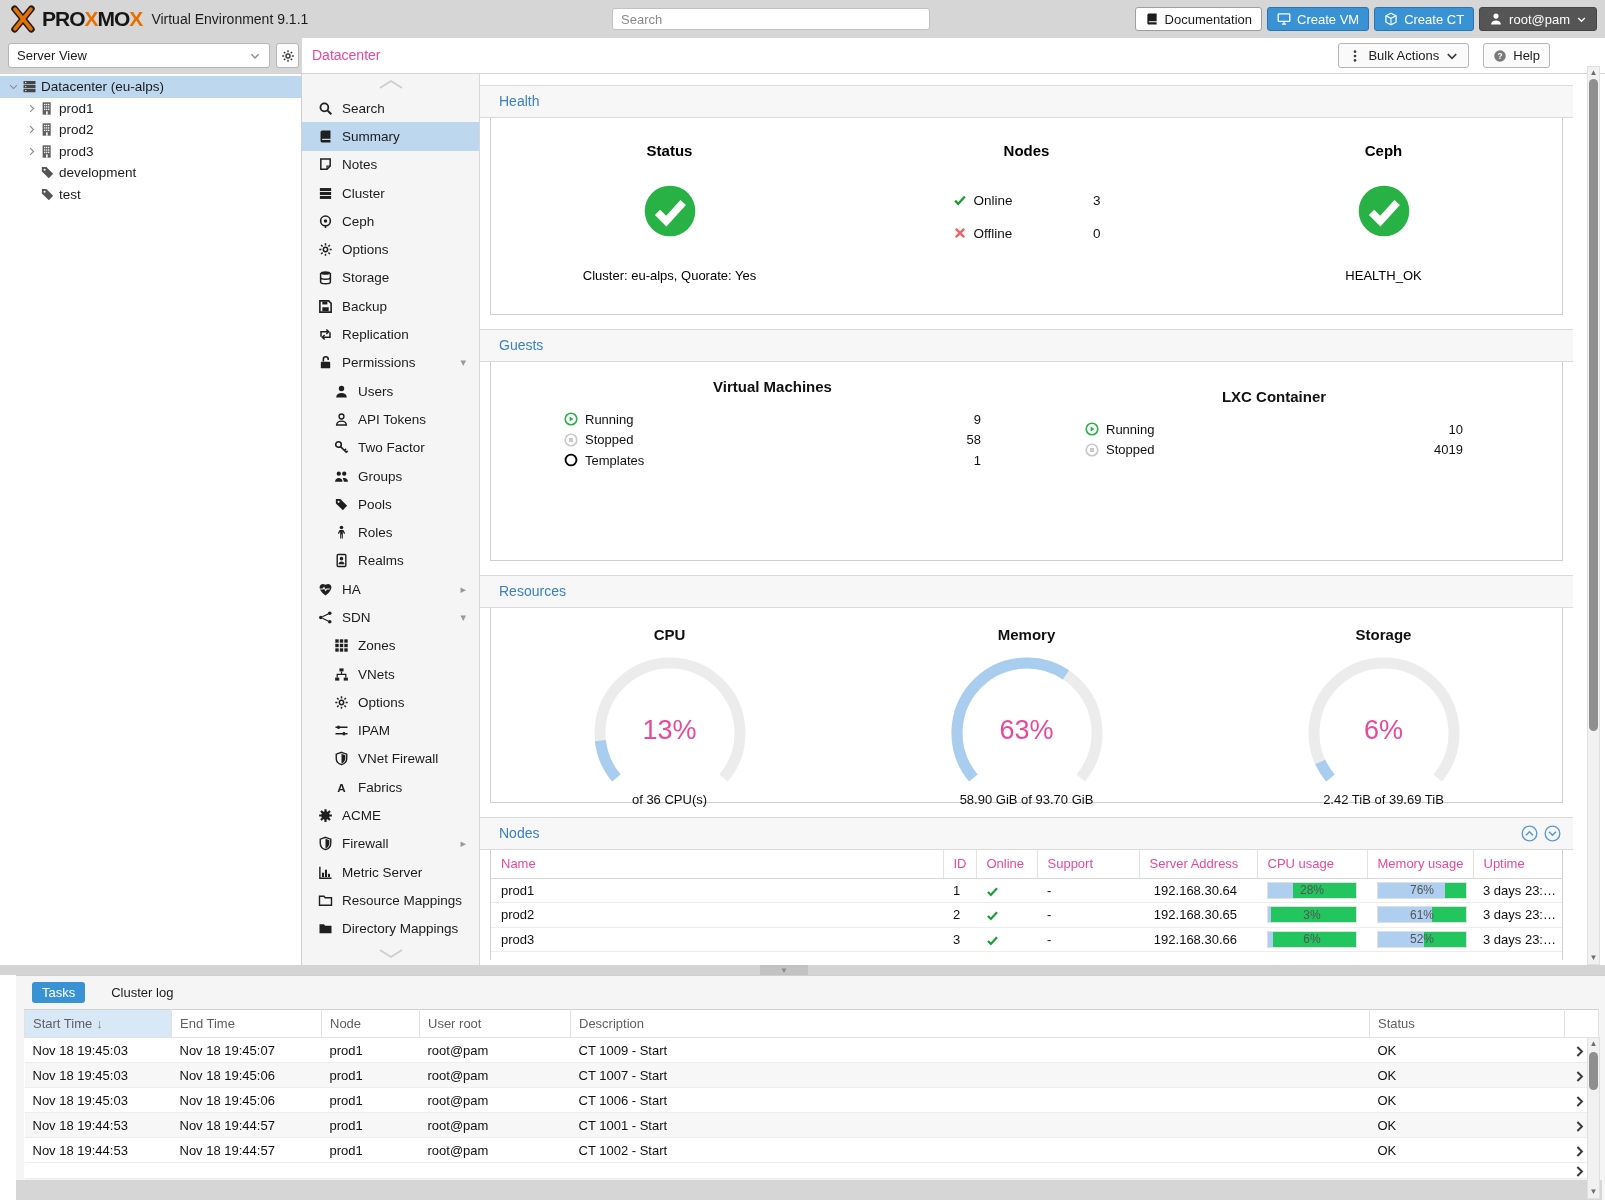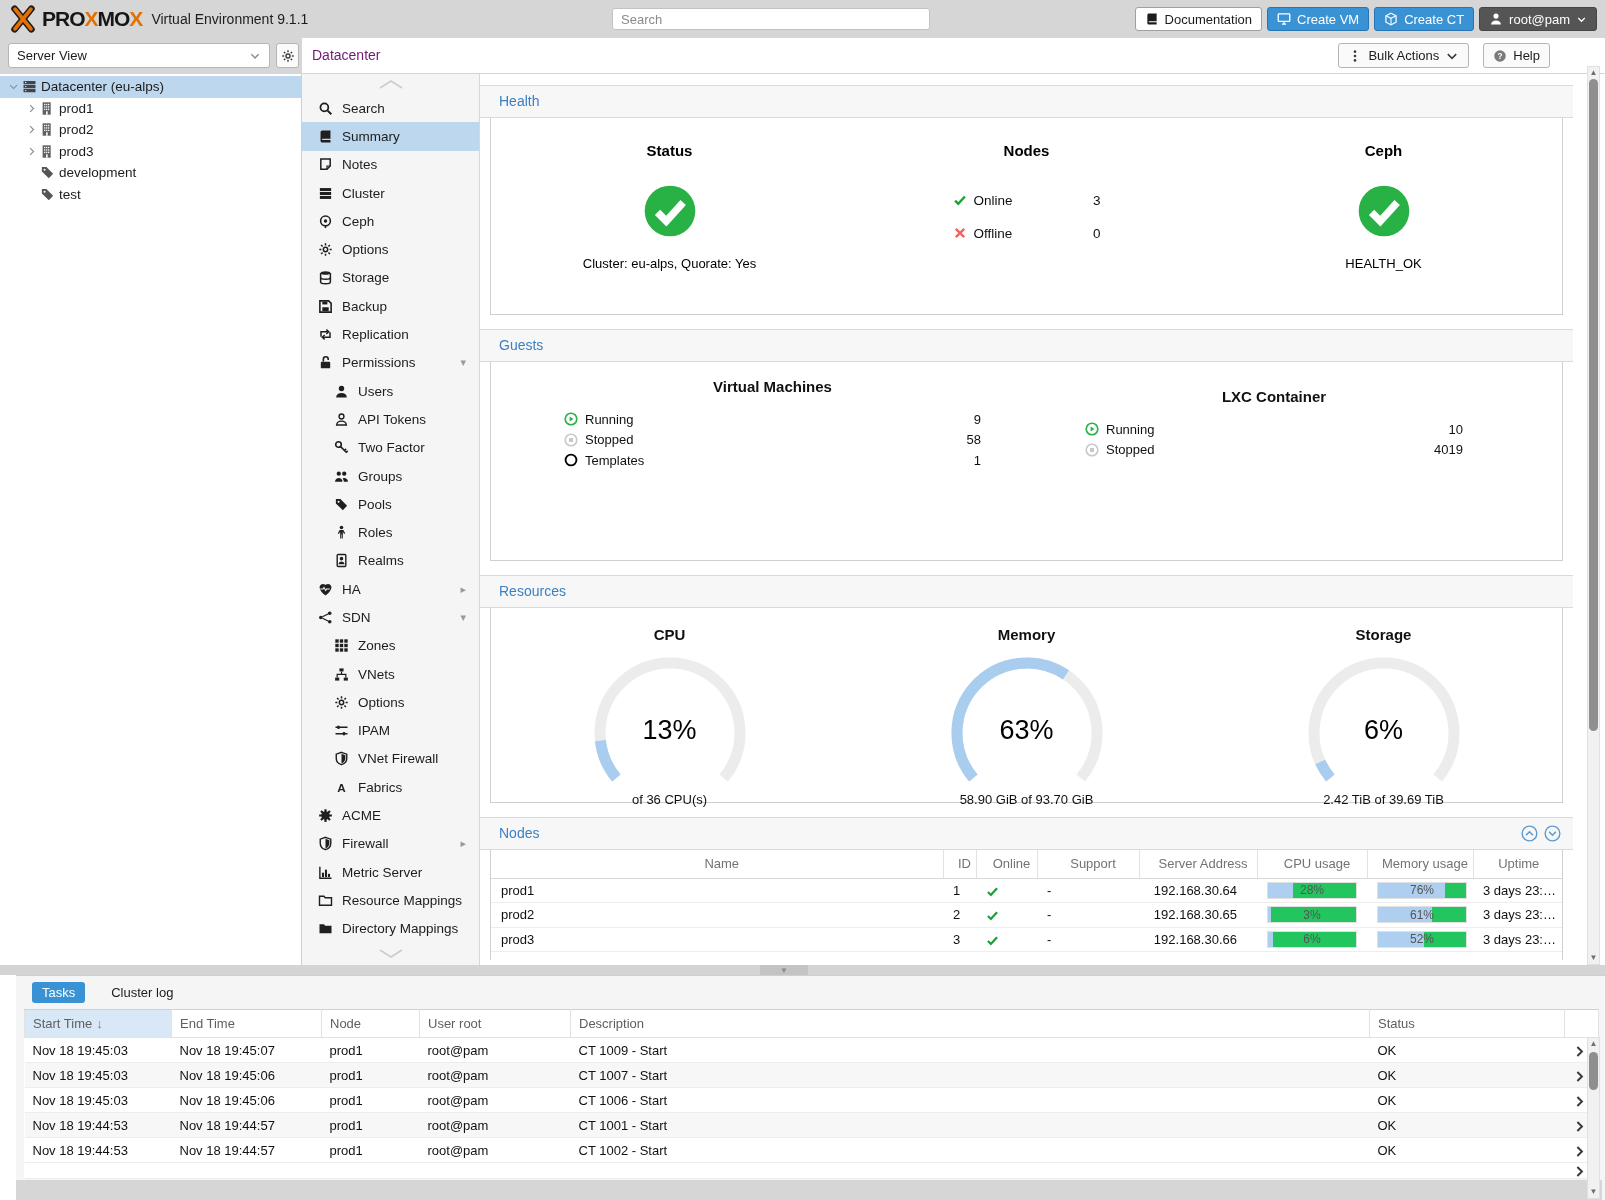--- a/index.html
+++ b/index.html
@@ -26,21 +26,21 @@
   .btn .ic{font-size:14px;}
 
   
   .subbar{position:absolute;left:0;top:38px;width:1605px;height:36px;background:#d6d6d6;}
   .view-select{position:absolute;left:8px;top:5px;width:262px;height:25px;box-sizing:border-box;background:#fff;
     border:1px solid #b5b5b5;border-radius:3px;display:flex;align-items:center;padding:0 8px;color:#1c1c1c;}
   .view-select .ic{margin-left:auto;color:#8a8a8a;font-size:12px;}
   .gear-btn{position:absolute;left:276px;top:5px;width:23px;height:25px;box-sizing:border-box;background:#fbfbfb;
     border:1px solid #b5b5b5;border-radius:3px;display:flex;align-items:center;justify-content:center;font-size:14px;color:#3c3c3c;}
   .content-header{position:absolute;left:302px;top:38px;width:1303px;height:36px;background:#fff;border-bottom:1px solid #d4d4d4;box-sizing:border-box;}
-  .page-title{position:absolute;left:10px;top:9px;font-size:14px;color:#701a75;}
+  .page-title{position:absolute;left:10px;top:9px;font-size:14px;color:#ec4899;}
   .header-buttons{position:absolute;right:55px;top:5px;display:flex;gap:14px;}
   .hbtn{height:25px;box-sizing:border-box;border:1px solid #b5b5b5;border-radius:3px;background:#fafafa;
     display:inline-flex;align-items:center;gap:6px;padding:0 9px;color:#1c1c1c;}
   .hbtn .chev{color:#8a8a8a;font-size:11px;}
   .hbtn .ic{font-size:14px;color:#3c3c3c;}
 
   
   .tree{position:absolute;left:0;top:74px;width:302px;height:891px;background:#fff;border-right:1px solid #cfcfcf;box-sizing:border-box;padding-top:2px;}
   .tree-row{height:21.5px;display:flex;align-items:center;cursor:pointer;}
   .tree-row.selected{background:#bdd7ee;}
@@ -65,21 +65,21 @@
     border-bottom:1px solid #dadada;color:#3b80c3;font-size:14px;line-height:31px;padding-left:19px;position:relative;}
   .section-body{width:1073px;box-sizing:border-box;margin:0 0 0 10px;background:#fff;border:1px solid #cfcfcf;border-top:none;position:relative;}
   .sec{margin-bottom:0;}
   .gap14{height:14px;} .gap11{height:11px;}
 
   
   .h-body{height:197px;display:flex;}
   .h-col{flex:1;display:flex;flex-direction:column;align-items:center;padding-top:24px;}
   .h-title{font-weight:bold;font-size:15px;color:#000;height:20px;}
   .big-ic{margin-top:22px;font-size:54px;line-height:1;}
-  .h-caption{margin-top:18px;font-size:13px;color:#000;}
+  .h-caption{margin-top:30px;font-size:13px;color:#000;}
   .h-rows{margin-top:26px;width:148px;}
   .h-noderow{display:flex;align-items:center;height:24px;margin-bottom:9px;}
   .h-noderow .ic{font-size:14px;}
   .h-nr-label{margin-left:7px;font-size:13.5px;}
   .h-nr-value{margin-left:auto;font-size:13.5px;}
 
   
   .g-body{height:199px;}
   .guest-block{position:absolute;top:0;}
   .guest-title{font-weight:bold;font-size:15px;text-align:center;}
@@ -87,27 +87,27 @@
   .guest-row{display:flex;align-items:center;height:20.5px;font-size:13px;}
   .guest-row .ic{font-size:14px;}
   .guest-label{margin-left:7px;}
   .guest-value{margin-left:auto;}
 
   
   .r-body{height:195px;display:flex;}
   .r-col{flex:1;display:flex;flex-direction:column;align-items:center;padding-top:18px;}
   .r-title{font-weight:bold;font-size:15px;height:20px;}
   .g-wrap{position:relative;margin-top:12px;width:180px;height:130px;}
-  .g-pct{position:absolute;left:0;top:60px;width:100%;text-align:center;font-size:27px;color:#000000;}
+  .g-pct{position:absolute;left:0;top:60px;width:100%;text-align:center;font-size:27px;color:#ec4899;}
   .g-cap{margin-top:7px;font-size:13px;}
 
   
   .n-body{height:110px;overflow:hidden;border-bottom:none;}
   .ntable{border-collapse:collapse;table-layout:fixed;width:1071px;}
-  .ntable th{height:28px;font-weight:normal;color:#737373;font-size:13px;text-align:center;
+  .ntable th{height:28px;font-weight:normal;color:#ec4899;font-size:13px;text-align:left;
     border-right:1px solid #e2e2e2;border-bottom:1px solid #d8d8d8;padding:0 0 0 10px;box-sizing:border-box;background:#fff;white-space:nowrap;overflow:hidden;}
   .ntable th.no-r{border-right:none;}
   .ntable td{height:24.5px;font-size:13px;border-bottom:1px solid #ededed;padding:0 0 0 10px;box-sizing:border-box;white-space:nowrap;overflow:hidden;}
   .t-right{text-align:right;padding-right:20px !important;}
   .t-right8{text-align:left;padding-right:8px !important;}
   .bar{position:relative;width:90px;height:17px;background:#22c55e;border:1px solid #e0e0e0;box-sizing:border-box;}
   .bar-fill{position:absolute;left:0;top:0;bottom:0;background:#aecff0;}
   .bar-text{position:absolute;left:0;top:0;width:100%;height:100%;display:flex;align-items:center;justify-content:center;font-size:12px;color:#555;}
   .nodes-hicons{position:absolute;right:12px;top:7px;display:flex;gap:6px;font-size:17px;color:#5b9bd1;}
 

